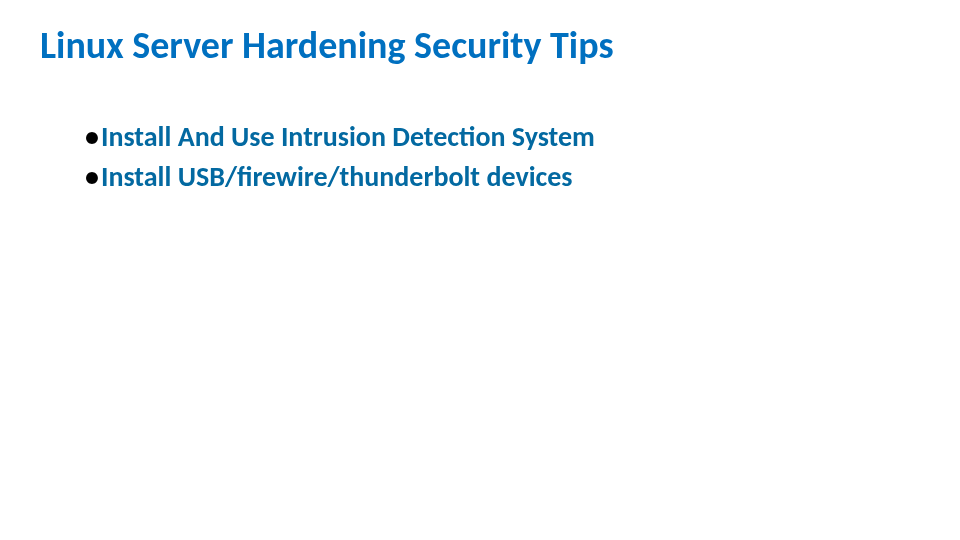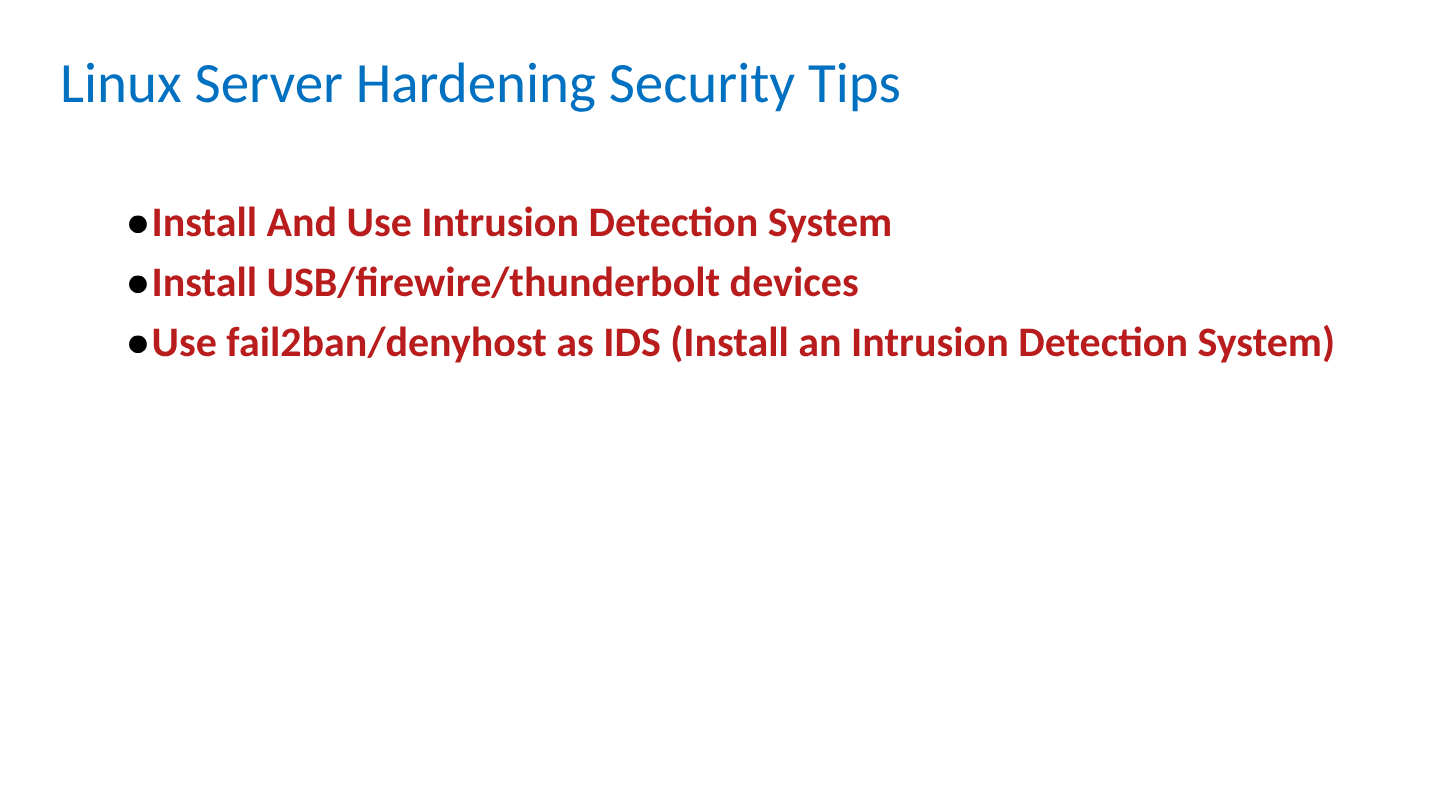--- a/index.html
+++ b/index.html
@@ -11,30 +11,30 @@
       width: 960px;
       height: 540px;
       background: #ffffff;
       font-family: Calibri, 'Segoe UI', Arial, sans-serif;
       padding: 20px 40px;
       overflow: hidden;
     }
     .slide-title {
       color: #0070c0;
       font-size: 38px;
-      font-weight: normal;
+      font-weight: bold;
       margin-bottom: 50px;
-      margin-top: 13px;
+      margin-top: 2px;
     }
     .bullet-list {
       list-style: none;
       padding-left: 45px;
     }
     .bullet-item {
-      color: #b91c1c;
+      color: #0369a1;
       font-size: 28px;
       font-weight: bold;
       line-height: 1.35;
       position: relative;
       padding-left: 16px;
       margin-bottom: 2px;
     }
     .bullet-item::before {
       content: "•";
       position: absolute;
@@ -45,14 +45,13 @@
     }
   </style>
 </head>
 <body>
 
 <h1 class="slide-title">Linux Server Hardening Security Tips</h1>
 
 <ul class="bullet-list">
   <li class="bullet-item">Install And Use Intrusion Detection System</li>
   <li class="bullet-item">Install USB/firewire/thunderbolt devices</li>
-  <li class="bullet-item">Use fail2ban/denyhost as IDS (Install an Intrusion Detection System)</li>
 </ul>
 
 </body></html>

